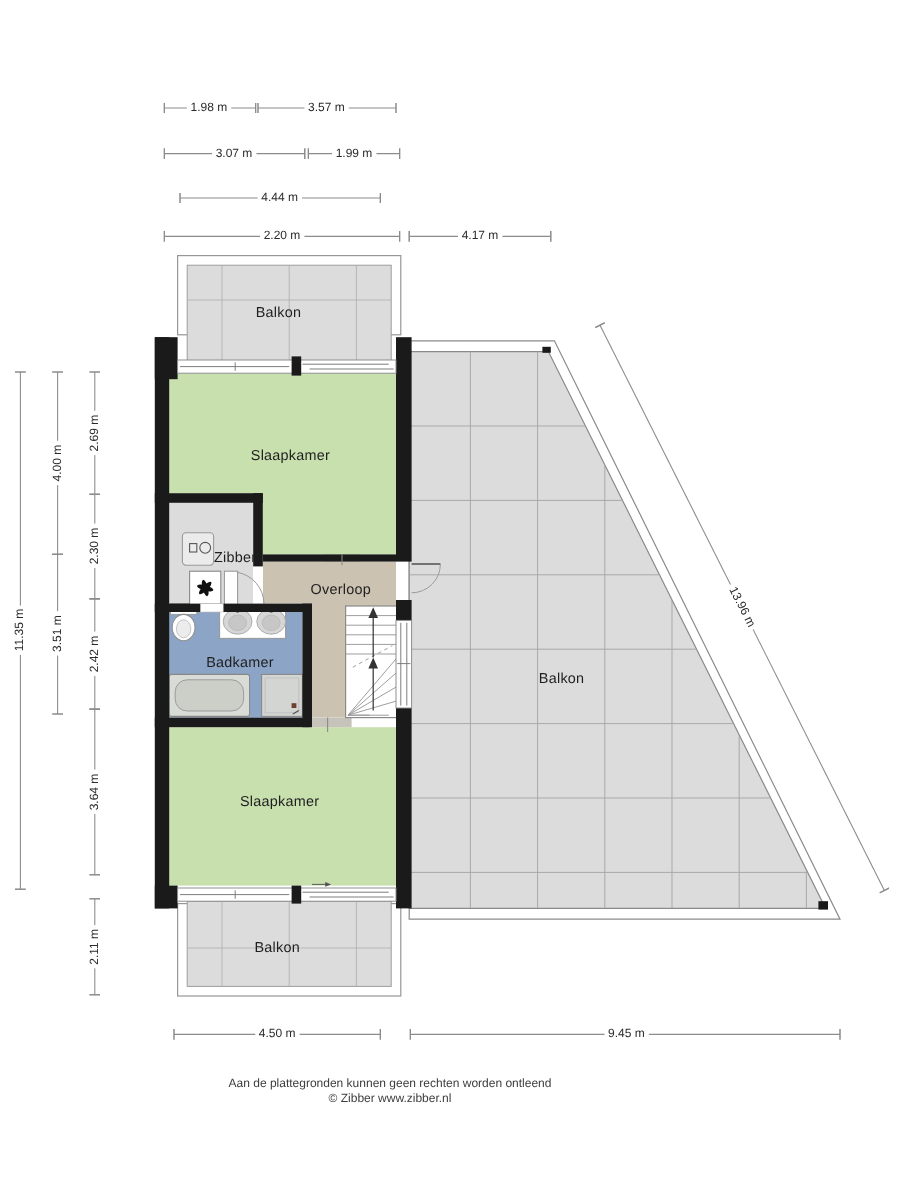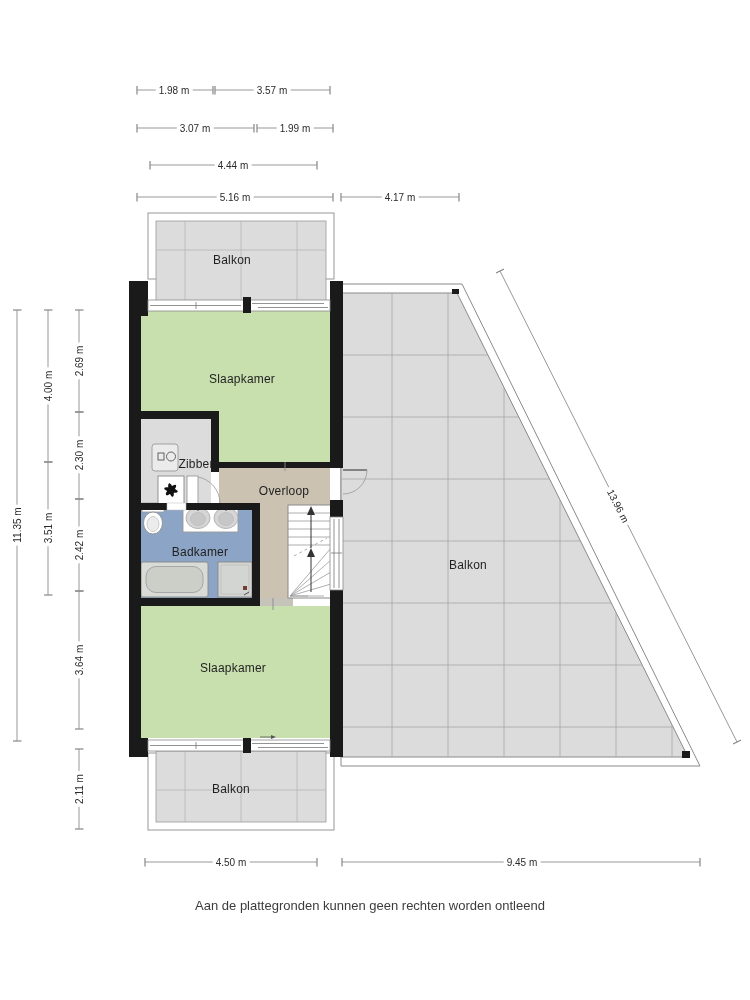--- a/index.html
+++ b/index.html
@@ -13,21 +13,21 @@
     font-size:12px;color:#1f1f1f;letter-spacing:.2px;white-space:nowrap;
   }
   .dim{
     position:absolute;transform:translate(-50%,-50%);
     font-size:10px;color:#2b2b2b;background:#ffffff;padding:0 3px;white-space:nowrap;
   }
   .dim.vert{transform:translate(-50%,-50%) rotate(-90deg);}
   .dim.diag{transform:translate(-50%,-50%) rotate(63deg);background:#ffffff;}
   .footer-line{
     position:absolute;left:0;width:650px;text-align:center;
-    font-size:13px;color:#3c3c3c;margin-left:45px;
+    font-size:10px;color:#3c3c3c;
   }
 </style>
 </head>
 <body>
 
 <div id="canvas">
 
 <svg id="plan-svg" width="750" height="1000" viewBox="0 0 750 1000">
 
   <defs>
@@ -245,32 +245,33 @@
 <span class="room-label" style="left:200px;top:552px">Badkamer</span>
 <span class="room-label" style="left:233px;top:668px">Slaapkamer</span>
 <span class="room-label" style="left:231px;top:789px">Balkon</span>
 <span class="room-label" style="left:468px;top:565px">Balkon</span>
 
 <span class="dim" style="left:174px;top:90px">1.98 m</span>
 <span class="dim" style="left:272px;top:90px">3.57 m</span>
 <span class="dim" style="left:195px;top:128px">3.07 m</span>
 <span class="dim" style="left:295px;top:128px">1.99 m</span>
 <span class="dim" style="left:233px;top:165px">4.44 m</span>
-<span class="dim" style="left:235px;top:197px">5.16 m</span>
+<span class="dim" style="left:235px;top:197px">2.20 m</span>
 <span class="dim" style="left:400px;top:197px">4.17 m</span>
 
 <span class="dim vert" style="left:17px;top:525px">11.35 m</span>
 <span class="dim vert" style="left:48px;top:386px">4.00 m</span>
 <span class="dim vert" style="left:48px;top:528px">3.51 m</span>
 <span class="dim vert" style="left:79px;top:361px">2.69 m</span>
 <span class="dim vert" style="left:79px;top:455px">2.30 m</span>
 <span class="dim vert" style="left:79px;top:545px">2.42 m</span>
 <span class="dim vert" style="left:79px;top:660px">3.64 m</span>
 <span class="dim vert" style="left:79px;top:789px">2.11 m</span>
 
 <span class="dim diag" style="left:618px;top:506px">13.96 m</span>
 
 <span class="dim" style="left:231px;top:862px">4.50 m</span>
 <span class="dim" style="left:522px;top:862px">9.45 m</span>
 
 <div class="footer-line" style="top:898px">Aan de plattegronden kunnen geen rechten worden ontleend</div>
+<div class="footer-line" style="top:910px">© Zibber www.zibber.nl</div>
 
 </div>
 
 </body></html>

